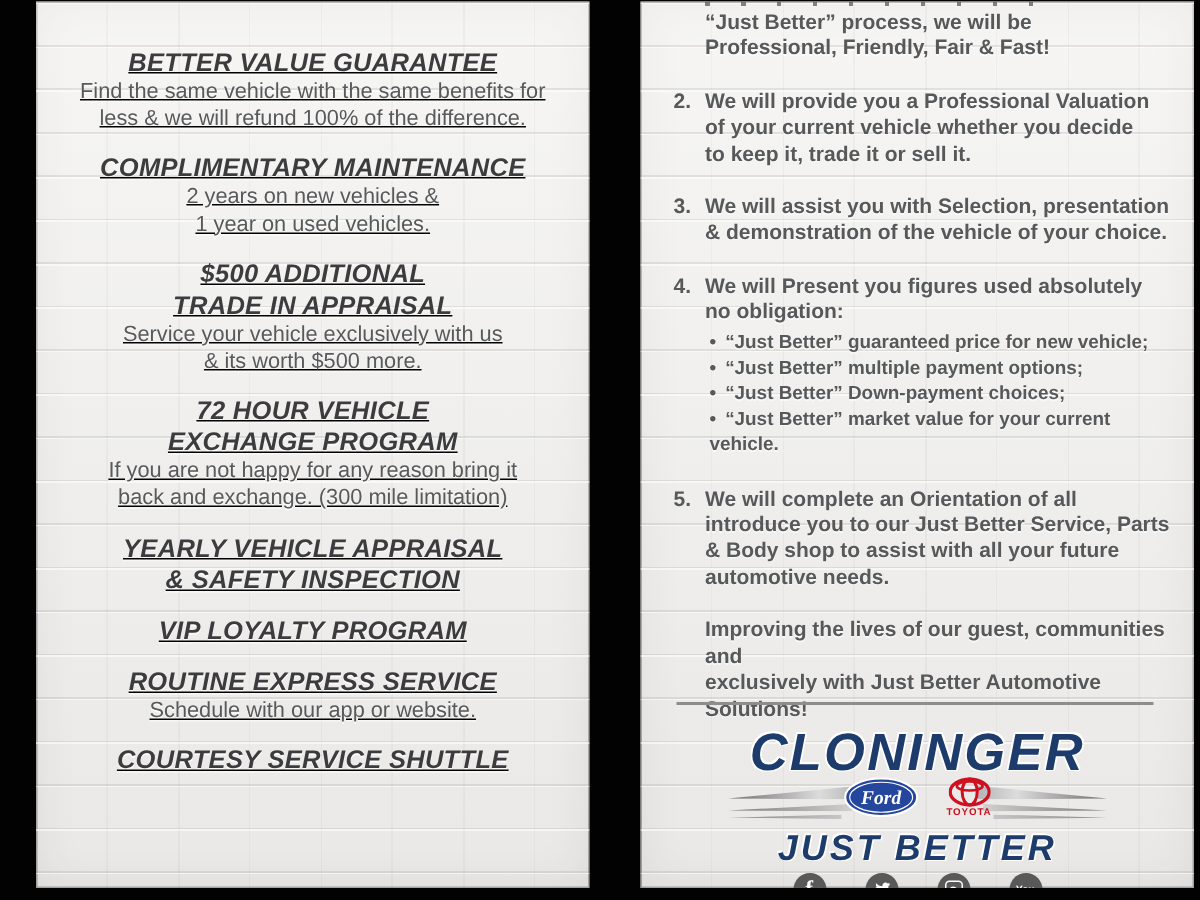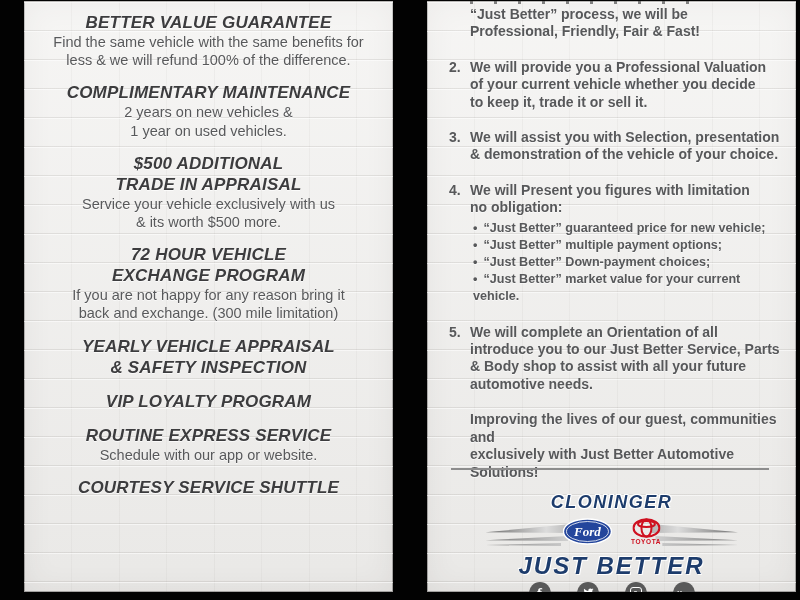--- a/index.html
+++ b/index.html
@@ -10,21 +10,21 @@
          box-shadow:inset 0 0 0 1px rgba(0,0,0,.28), inset 0 0 30px rgba(60,55,45,.08);}
   .panel-left{left:24px;}
   .panel-right{left:406px;margin-left:21px;}
   .brick{position:absolute;inset:0;pointer-events:none;
     background-image:
       repeating-linear-gradient(180deg, rgba(110,105,98,.14) 0 1px, rgba(255,255,255,.55) 1px 2px, rgba(255,255,255,0) 2px 29px),
       repeating-linear-gradient(90deg, rgba(110,105,98,.06) 0 1px, rgba(0,0,0,0) 1px 95px),
       repeating-linear-gradient(90deg, rgba(0,0,0,0) 0 47px, rgba(110,105,98,.05) 47px 48px, rgba(0,0,0,0) 48px 95px),
       linear-gradient(180deg, rgba(255,255,255,.35), rgba(0,0,0,.03));}
   
-  .lp-inner{position:relative;padding-top:11px;text-align:center;}
+  .lp-inner{position:relative;padding-top:30px;text-align:center;text-decoration:underline;}
   .lp-h{font-weight:bold;font-style:italic;font-size:17px;line-height:21px;color:#3c3c3e;
         letter-spacing:.2px;text-shadow:0 1px 0 rgba(255,255,255,.75);}
   .lp-b{font-size:14.5px;line-height:18.2px;color:#58595b;text-shadow:0 1px 0 rgba(255,255,255,.7);}
   .lp-section{margin-bottom:13px;}
   
   .rp-inner{position:relative;padding:5px 14px 0 22px;}
   .rp-item{position:relative;padding-left:21px;margin-bottom:18px;}
   .rp-num{position:absolute;left:0;top:0;font-weight:bold;font-size:14px;color:#57585a;}
   .rp-line{font-weight:bold;font-size:14px;line-height:17.4px;color:#57585a;
            text-shadow:0 1px 0 rgba(255,255,255,.6);}
@@ -33,21 +33,21 @@
              text-shadow:0 1px 0 rgba(255,255,255,.6);}
   .rp-bullet .dot{margin-right:6px;}
   .rp-closing{margin-top:18px;}
   .rp-closing .rp-line{line-height:17.6px;}
   .top-frag{position:absolute;top:0;left:43px;width:236px;height:3px;opacity:.75;
             background:repeating-linear-gradient(90deg,#5a5a5a 0 3px,rgba(0,0,0,0) 3px 24px);}
   
   .divider{position:absolute;top:467px;left:24px;width:318px;border:none;margin:0;
            border-top:2px solid #8d8d8d;}
   .logo-block{position:absolute;top:486px;left:0;right:0;text-align:center;}
-  .cloninger{font-size:18px;font-weight:bold;font-style:italic;color:#1d3c6c;letter-spacing:1.5px;
+  .cloninger{font-size:35px;font-weight:bold;font-style:italic;color:#1d3c6c;letter-spacing:1.5px;
              line-height:30px;text-shadow:1px 1px 0 #fff,-1px -1px 0 #fff,1px -1px 0 #fff,-1px 1px 0 #fff;}
   .wings-row{position:relative;height:34px;width:252px;margin:0 auto;}
   .wing{position:absolute;top:7px;width:86px;}
   .wing-left{left:0;}
   .wing-right{right:0;transform:scaleX(-1);}
   .ws1{height:9px;width:100%;clip-path:polygon(0 92%,100% 0,100% 100%);
        background:linear-gradient(90deg,#6e6e6e,#dcdcdc 70%,#b5b5b5);}
   .ws2{height:5px;width:96%;margin-top:3px;clip-path:polygon(0 85%,100% 0,100% 100%);
        background:linear-gradient(90deg,#7a7a7a,#d0d0d0);}
   .ws3{height:3px;width:88%;margin-top:2px;clip-path:polygon(0 70%,100% 0,100% 100%);
@@ -129,21 +129,21 @@
           <div class="rp-line">of your current vehicle whether you decide</div>
           <div class="rp-line">to keep it, trade it or sell it.</div>
         </div>
         <div class="rp-item">
           <span class="rp-num">3.</span>
           <div class="rp-line">We will assist you with Selection, presentation</div>
           <div class="rp-line">&amp; demonstration of the vehicle of your choice.</div>
         </div>
         <div class="rp-item">
           <span class="rp-num">4.</span>
-          <div class="rp-line">We will Present you figures with limitation</div>
+          <div class="rp-line">We will Present you figures used absolutely</div>
           <div class="rp-line">no obligation:</div>
           <div class="rp-bullets">
             <div class="rp-bullet"><span class="dot">•</span><span>“Just Better” guaranteed price for new vehicle;</span></div>
             <div class="rp-bullet"><span class="dot">•</span><span>“Just Better” multiple payment options;</span></div>
             <div class="rp-bullet"><span class="dot">•</span><span>“Just Better” Down-payment choices;</span></div>
             <div class="rp-bullet"><span class="dot">•</span><span>“Just Better” market value for your current vehicle.</span></div>
           </div>
         </div>
         <div class="rp-item">
           <span class="rp-num">5.</span>

